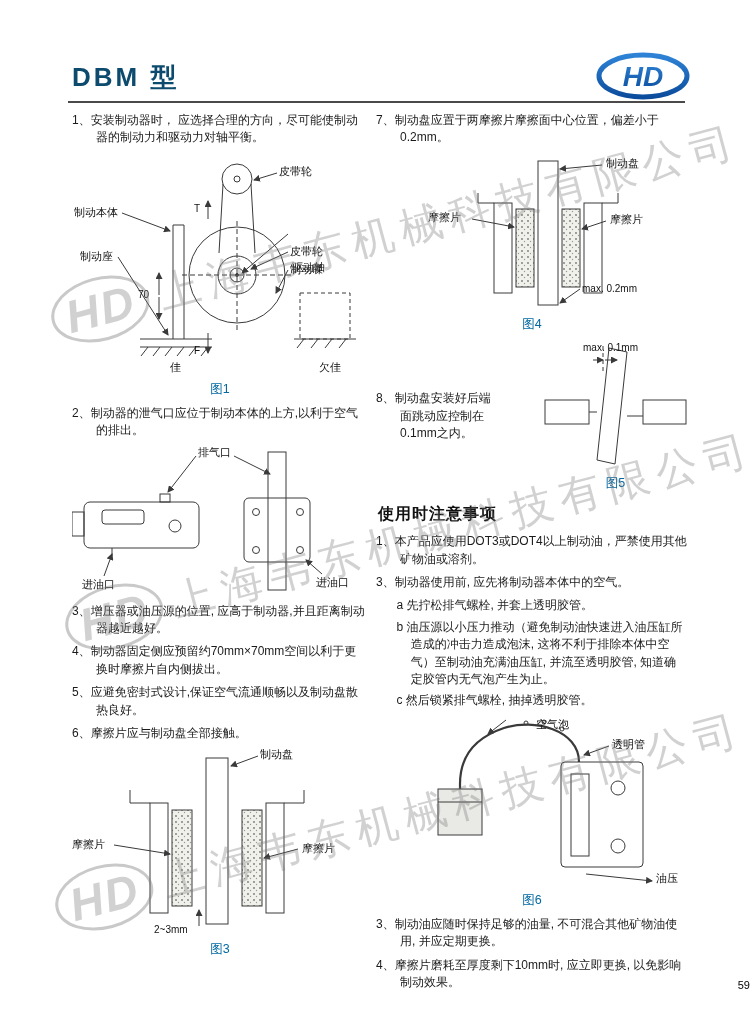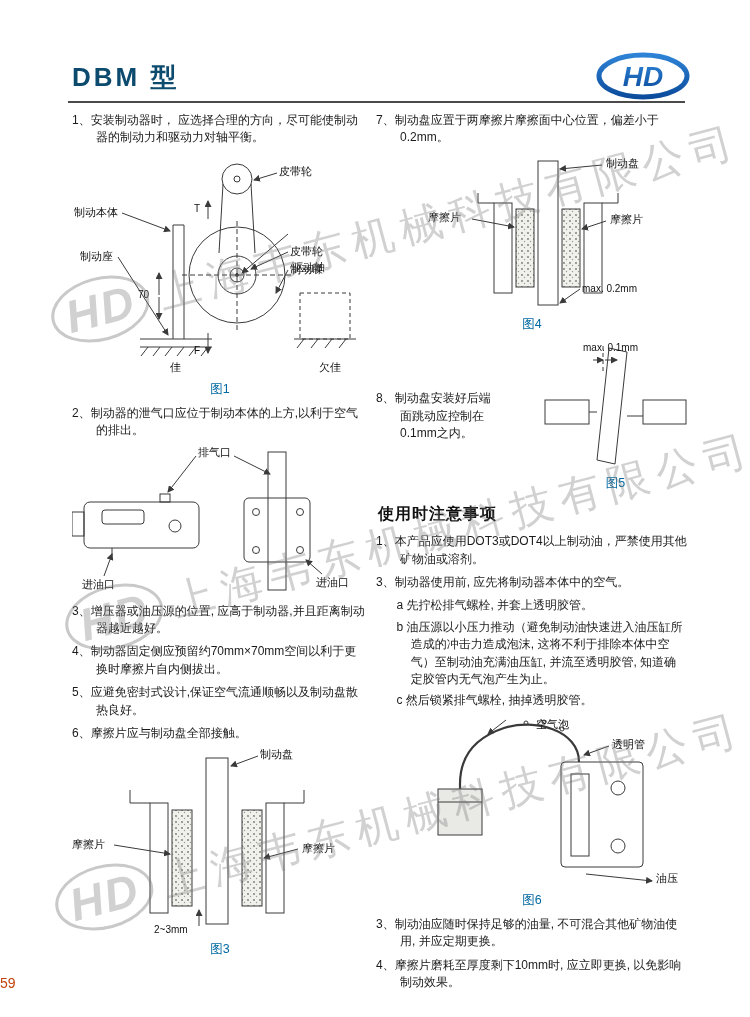--- a/index.html
+++ b/index.html
@@ -30,22 +30,22 @@
   .row8 .para { width:168px; margin-right:2px; }
 
   
   .wm { position:absolute; transform:rotate(-15deg); transform-origin:left center;
         color:rgba(120,120,120,0.34); font-size:42px; letter-spacing:8px; white-space:nowrap;
         pointer-events:none; z-index:5; }
   .wm-logo { display:inline-block; font-style:italic; font-weight:bold; font-size:46px;
              border:3px solid rgba(120,120,120,0.40); border-radius:50%; padding:2px 12px;
              margin-right:10px; letter-spacing:2px; }
 
-  .footer { position:absolute; bottom:26px; left:0; width:100%; text-align:left;
-            font-size:14px; color:#c2410c; z-index:2; }
+  .footer { position:absolute; bottom:26px; left:0; width:100%; text-align:right;
+            font-size:11px; color:#000000; z-index:2; }
 </style>
 </head>
 <body>
 
 <div class="page">
 
   <div class="wm" style="left:52px; top:290px;"><span class="wm-logo">HD</span><span>上海韦东机械科技有限公司</span></div>
   <div class="wm" style="left:66px; top:598px;"><span class="wm-logo">HD</span><span>上海韦东机械科技有限公司</span></div>
   <div class="wm" style="left:56px; top:878px;"><span class="wm-logo">HD</span><span>上海韦东机械科技有限公司</span></div>
 

